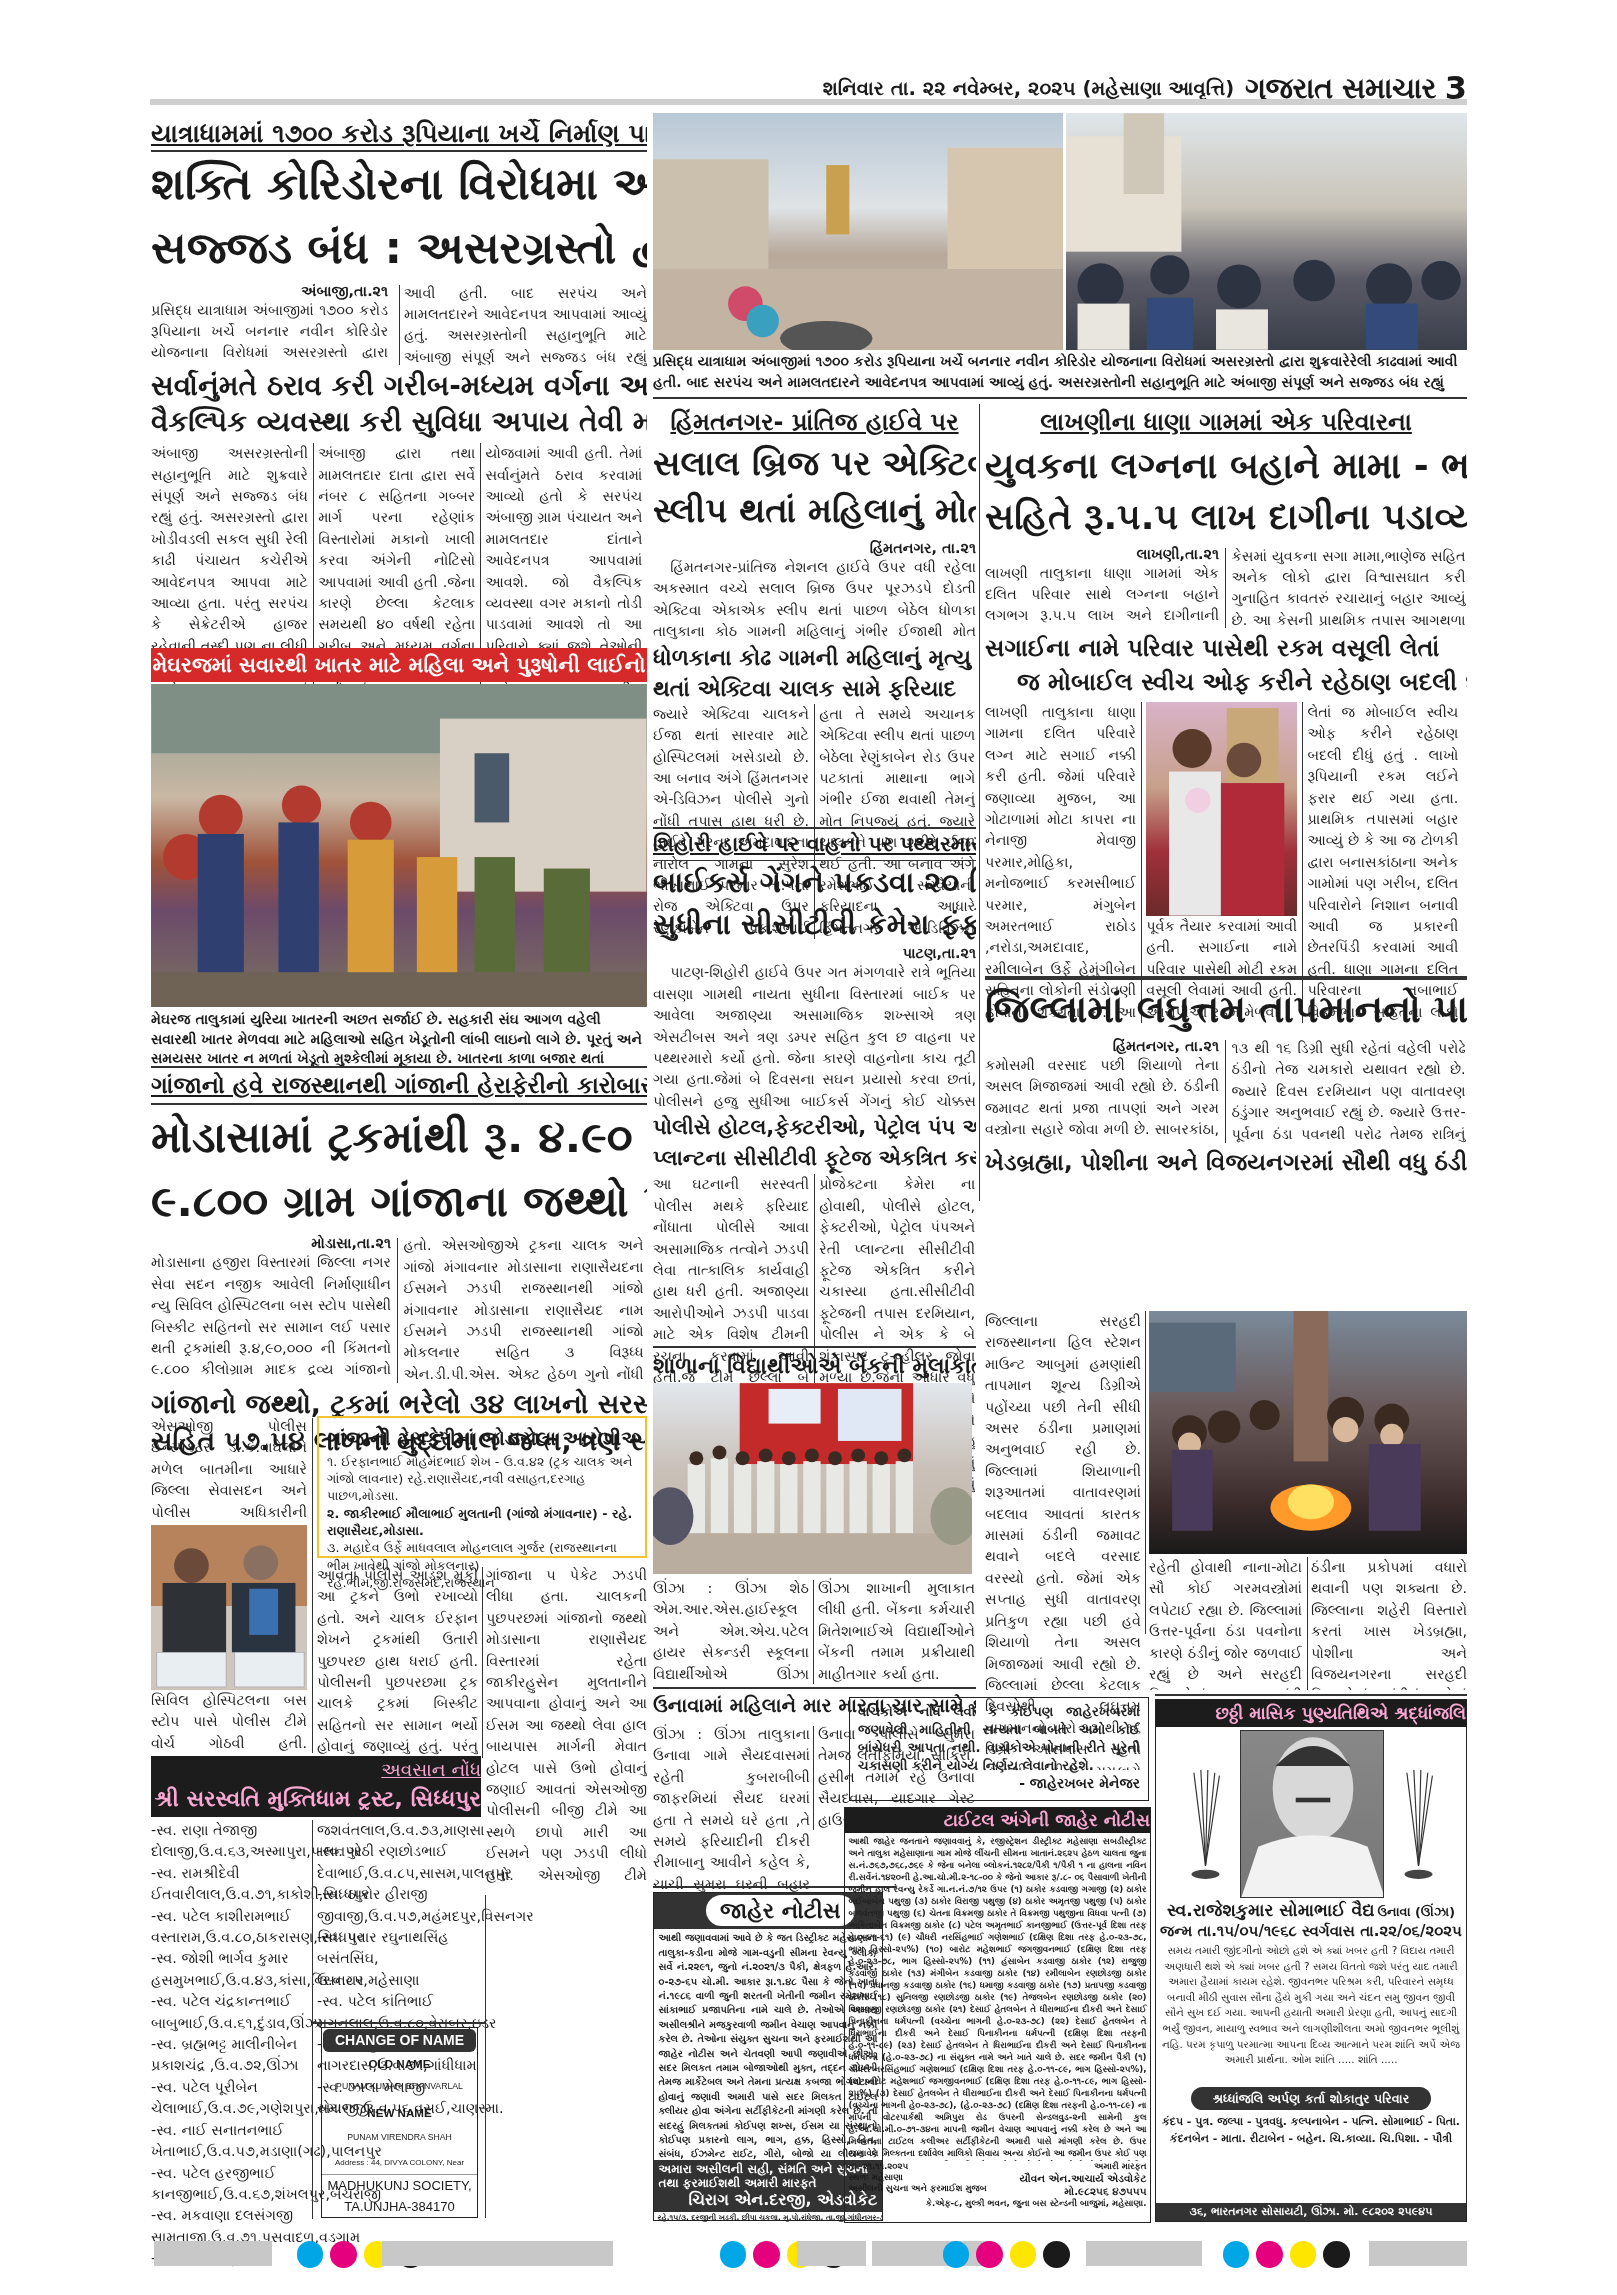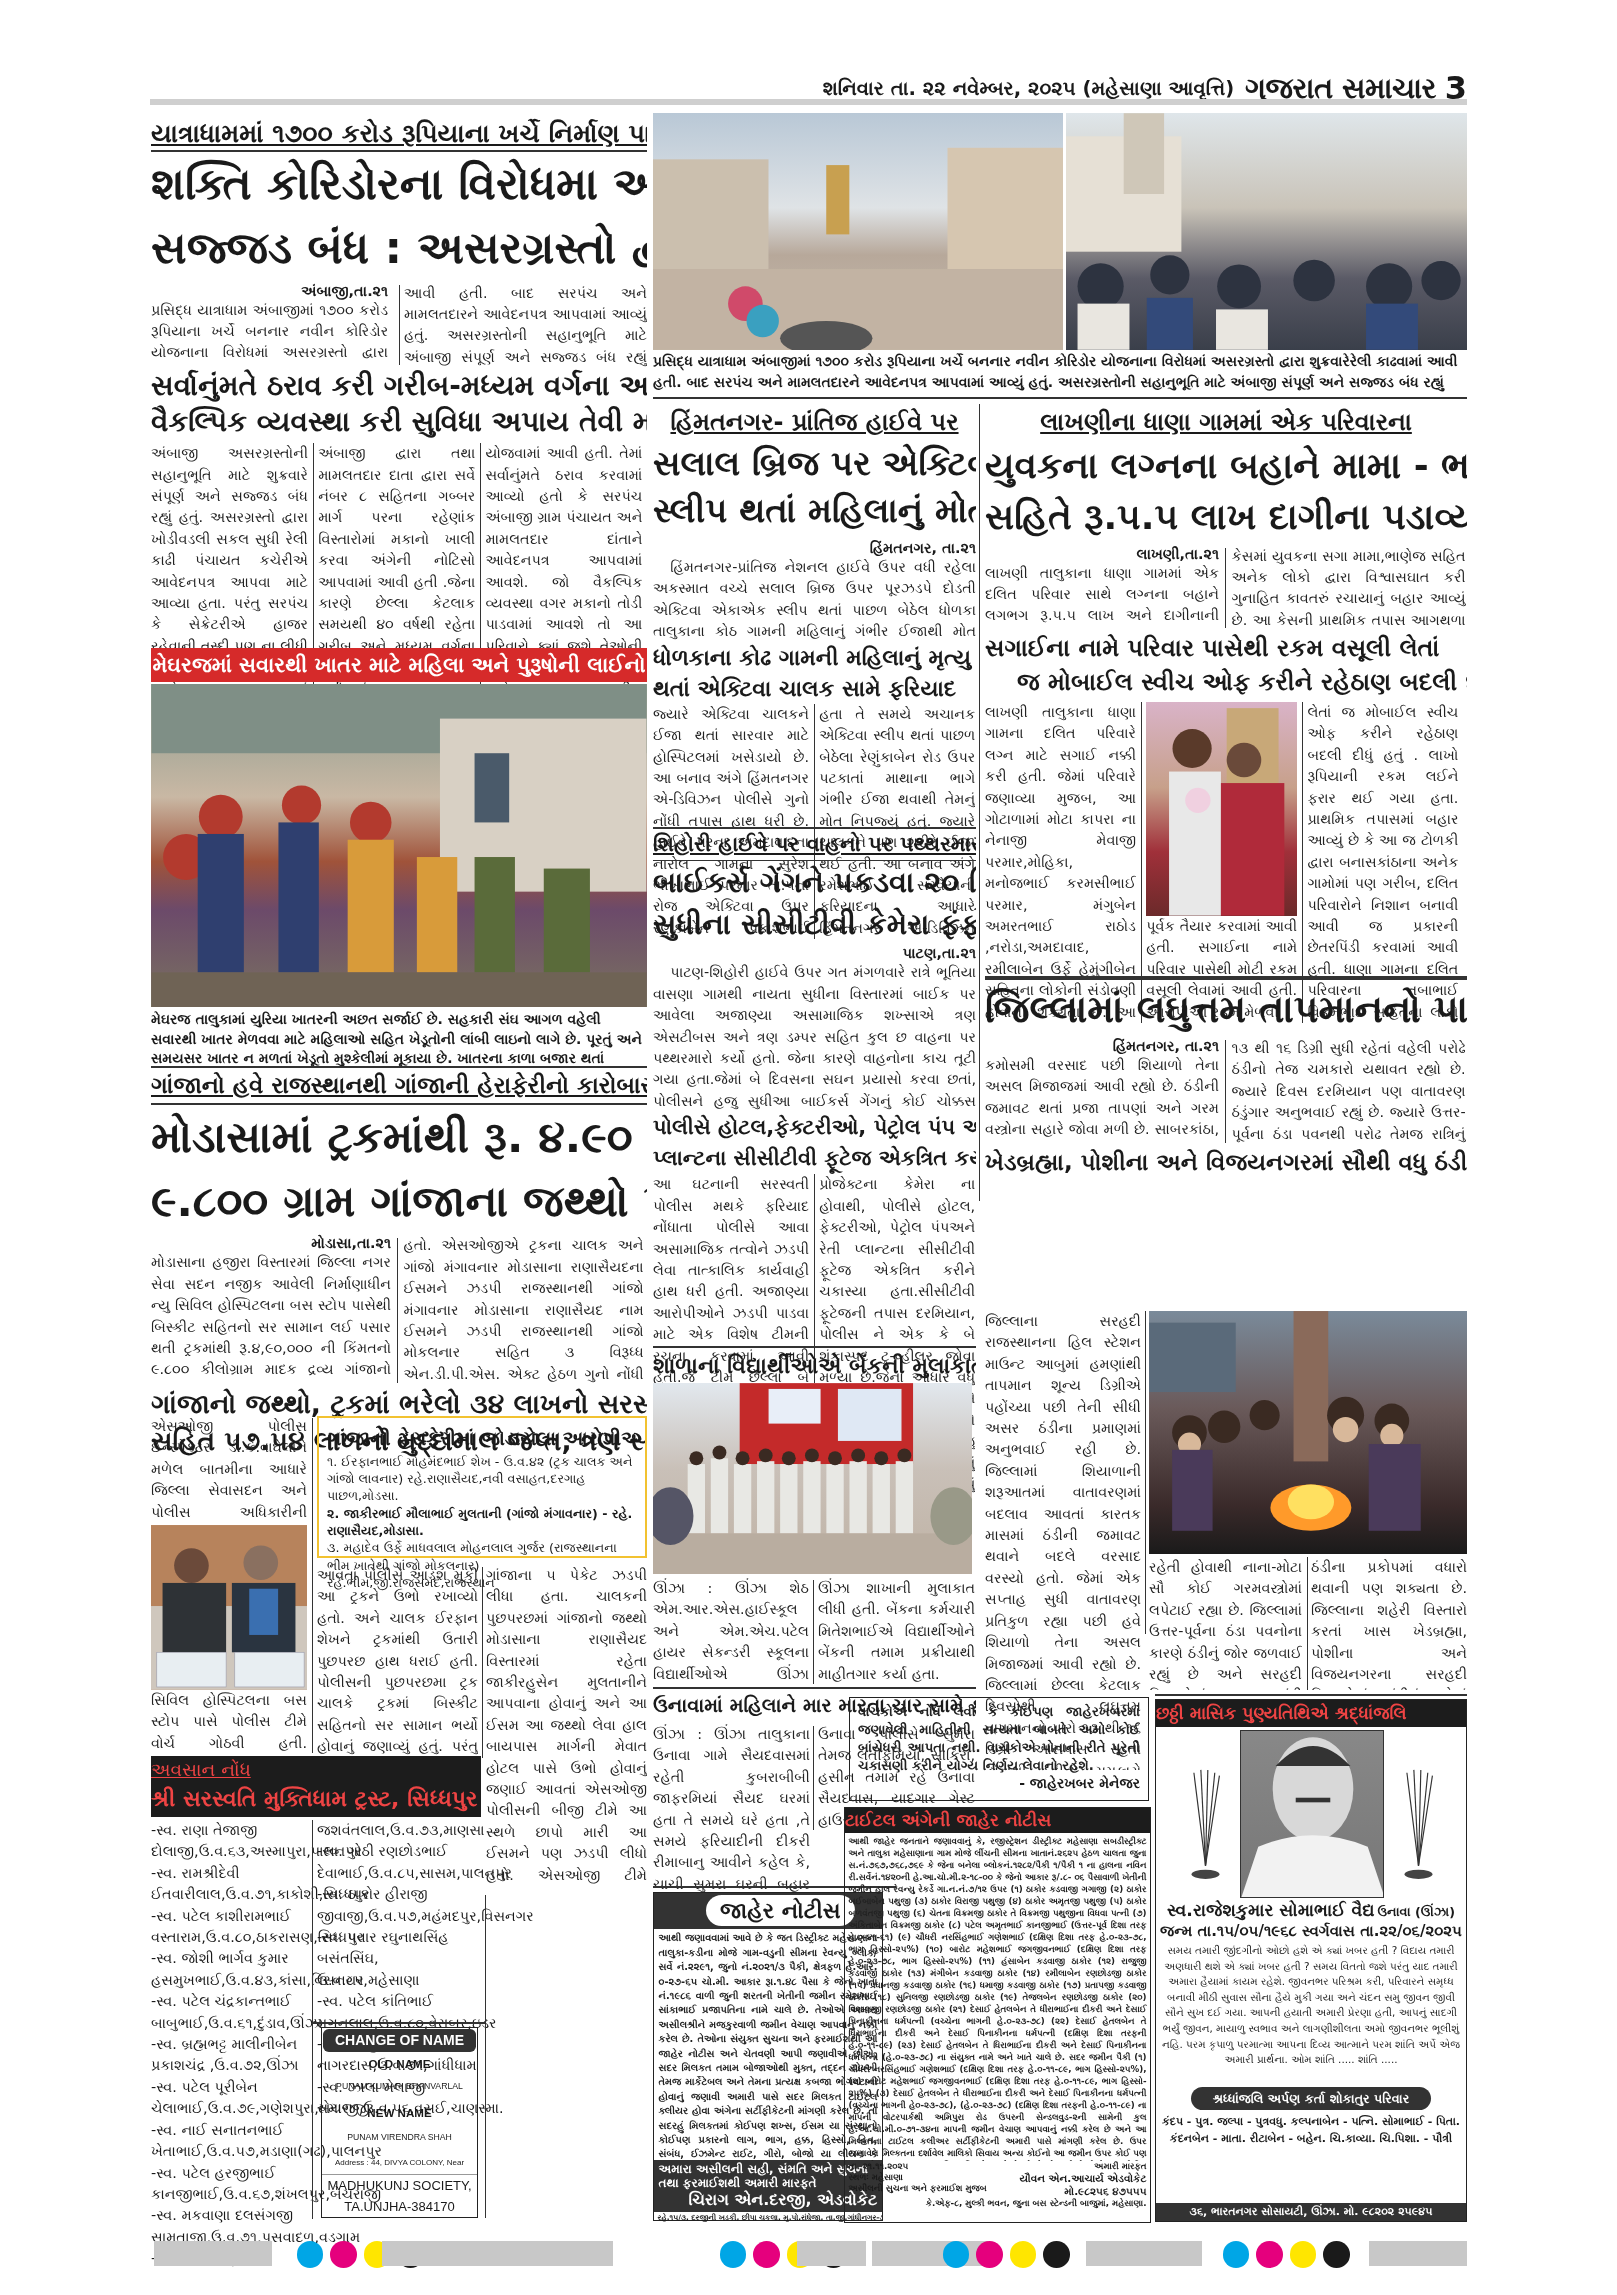--- a/index.html
+++ b/index.html
@@ -12,21 +12,21 @@
   .masthead .pageno { font-size: 32px; font-weight: bold; display: inline-block; vertical-align: middle; margin-left: 5.8px; }
   .topbar { left: 150px; top: 99px; width: 1317px; height: 5.8px; background: #cfcfcf; }
   .kicker { font-weight: bold; text-decoration: underline; white-space: nowrap; overflow: hidden; }
   .head { font-weight: bold; line-height: 1.15; overflow: hidden; }
   .body { font-size: 14.4px; line-height: 21.4px; text-align: justify; overflow: hidden; color: #222; }
   .dateline { text-align: right; font-weight: bold; font-size: 14.4px; }
   .colrule { border-left: 1.2px solid #333; }
   .hrule { height: 2.3px; background: #333; }
   .photo { overflow: hidden; }
   .redbar { background: #d62a2a; color: #fff; font-weight: bold; text-align: center; }
-  .darkbox { background: #1c1c1c; color: #ef4444; text-align: left; }
+  .darkbox { background: #1c1c1c; color: #f9a8d4; text-align: right; }
   .yellowbox { border: 2.9px solid #f2c230; padding: 5.8px 8px; }
   .box { border: 1.7px solid #222; }
   .caption { font-size: 14px; line-height: 19.6px; font-weight: bold; overflow: hidden; }
   .list-item { font-size: 14.4px; line-height: 21.4px; }
   .reg { display: inline-block; width: 26.6px; height: 26.6px; border-radius: 50%; margin: 0 3.5px; }
   .gray-strip { background: #c8c8c8; height: 25.4px; }
 </style>
 </head>
 <body>
 

